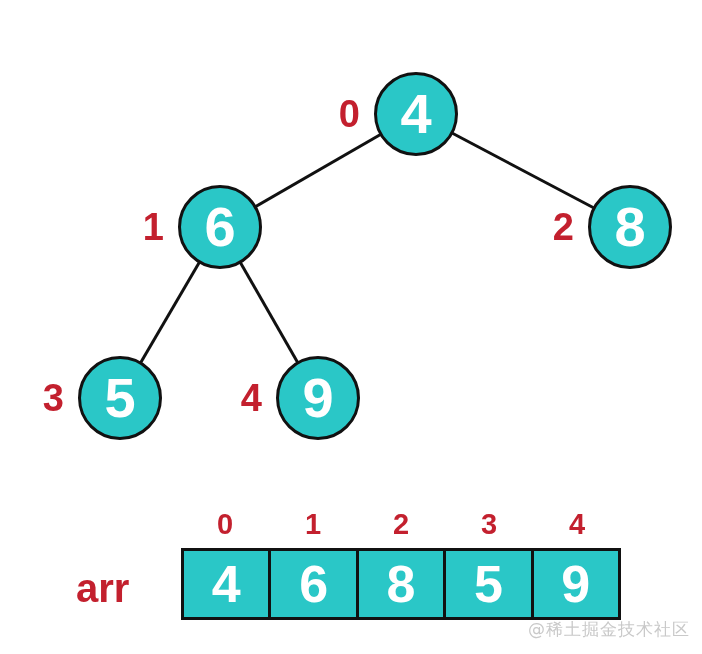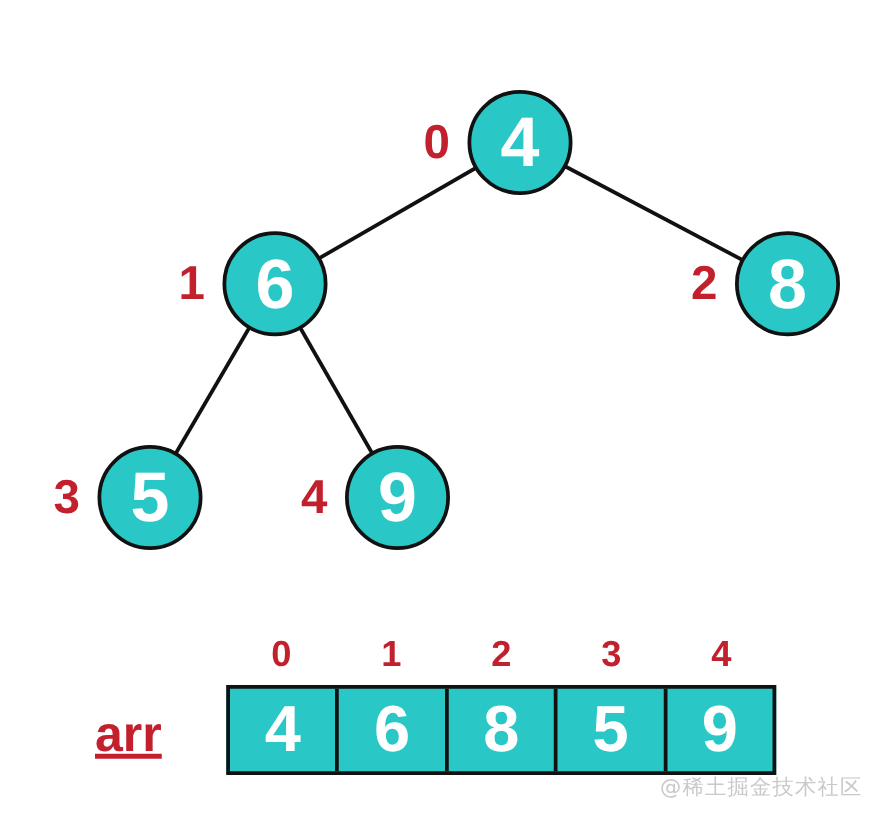--- a/index.html
+++ b/index.html
@@ -30,21 +30,21 @@
     right: calc(100% + 14px);
     top: 50%;
     transform: translateY(-50%);
     color: #C3202E;
     font-size: 38px;
     line-height: 1;
   }
 
   .arr-label {
     position: absolute; left: 76px; top: 568px;
-    color: #C3202E; font-size: 40px; line-height: 1; text-decoration: underline;
+    color: #C3202E; font-size: 40px; line-height: 1;
   }
   .arr-indices {
     position: absolute; left: 181px; top: 510px;
     width: 440px; display: flex;
   }
   .arr-indices span {
     flex: 1; text-align: center;
     color: #C3202E; font-size: 29px; line-height: 1;
   }
   .arr-cells {

